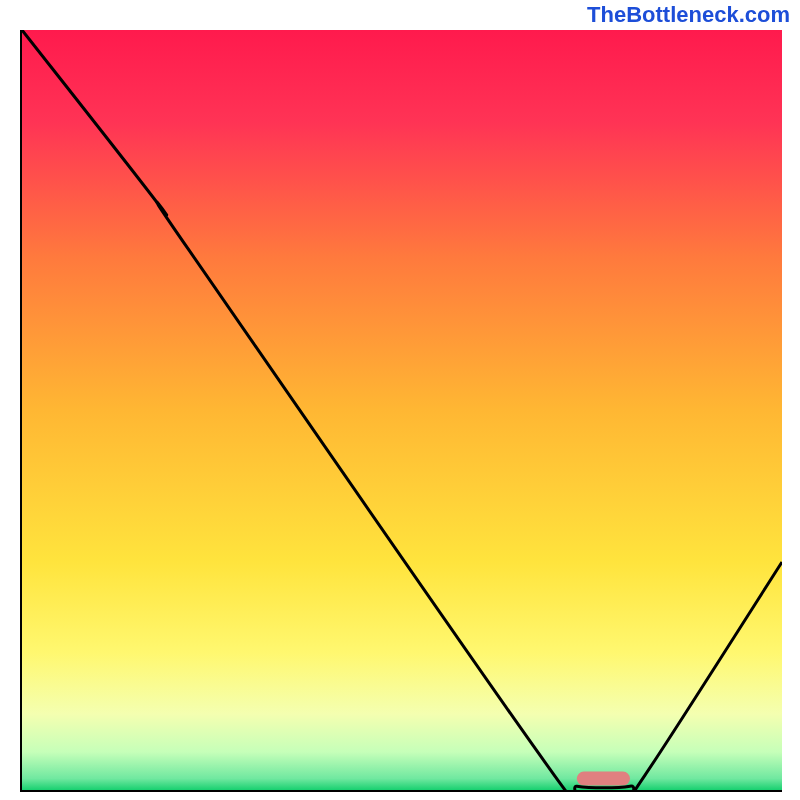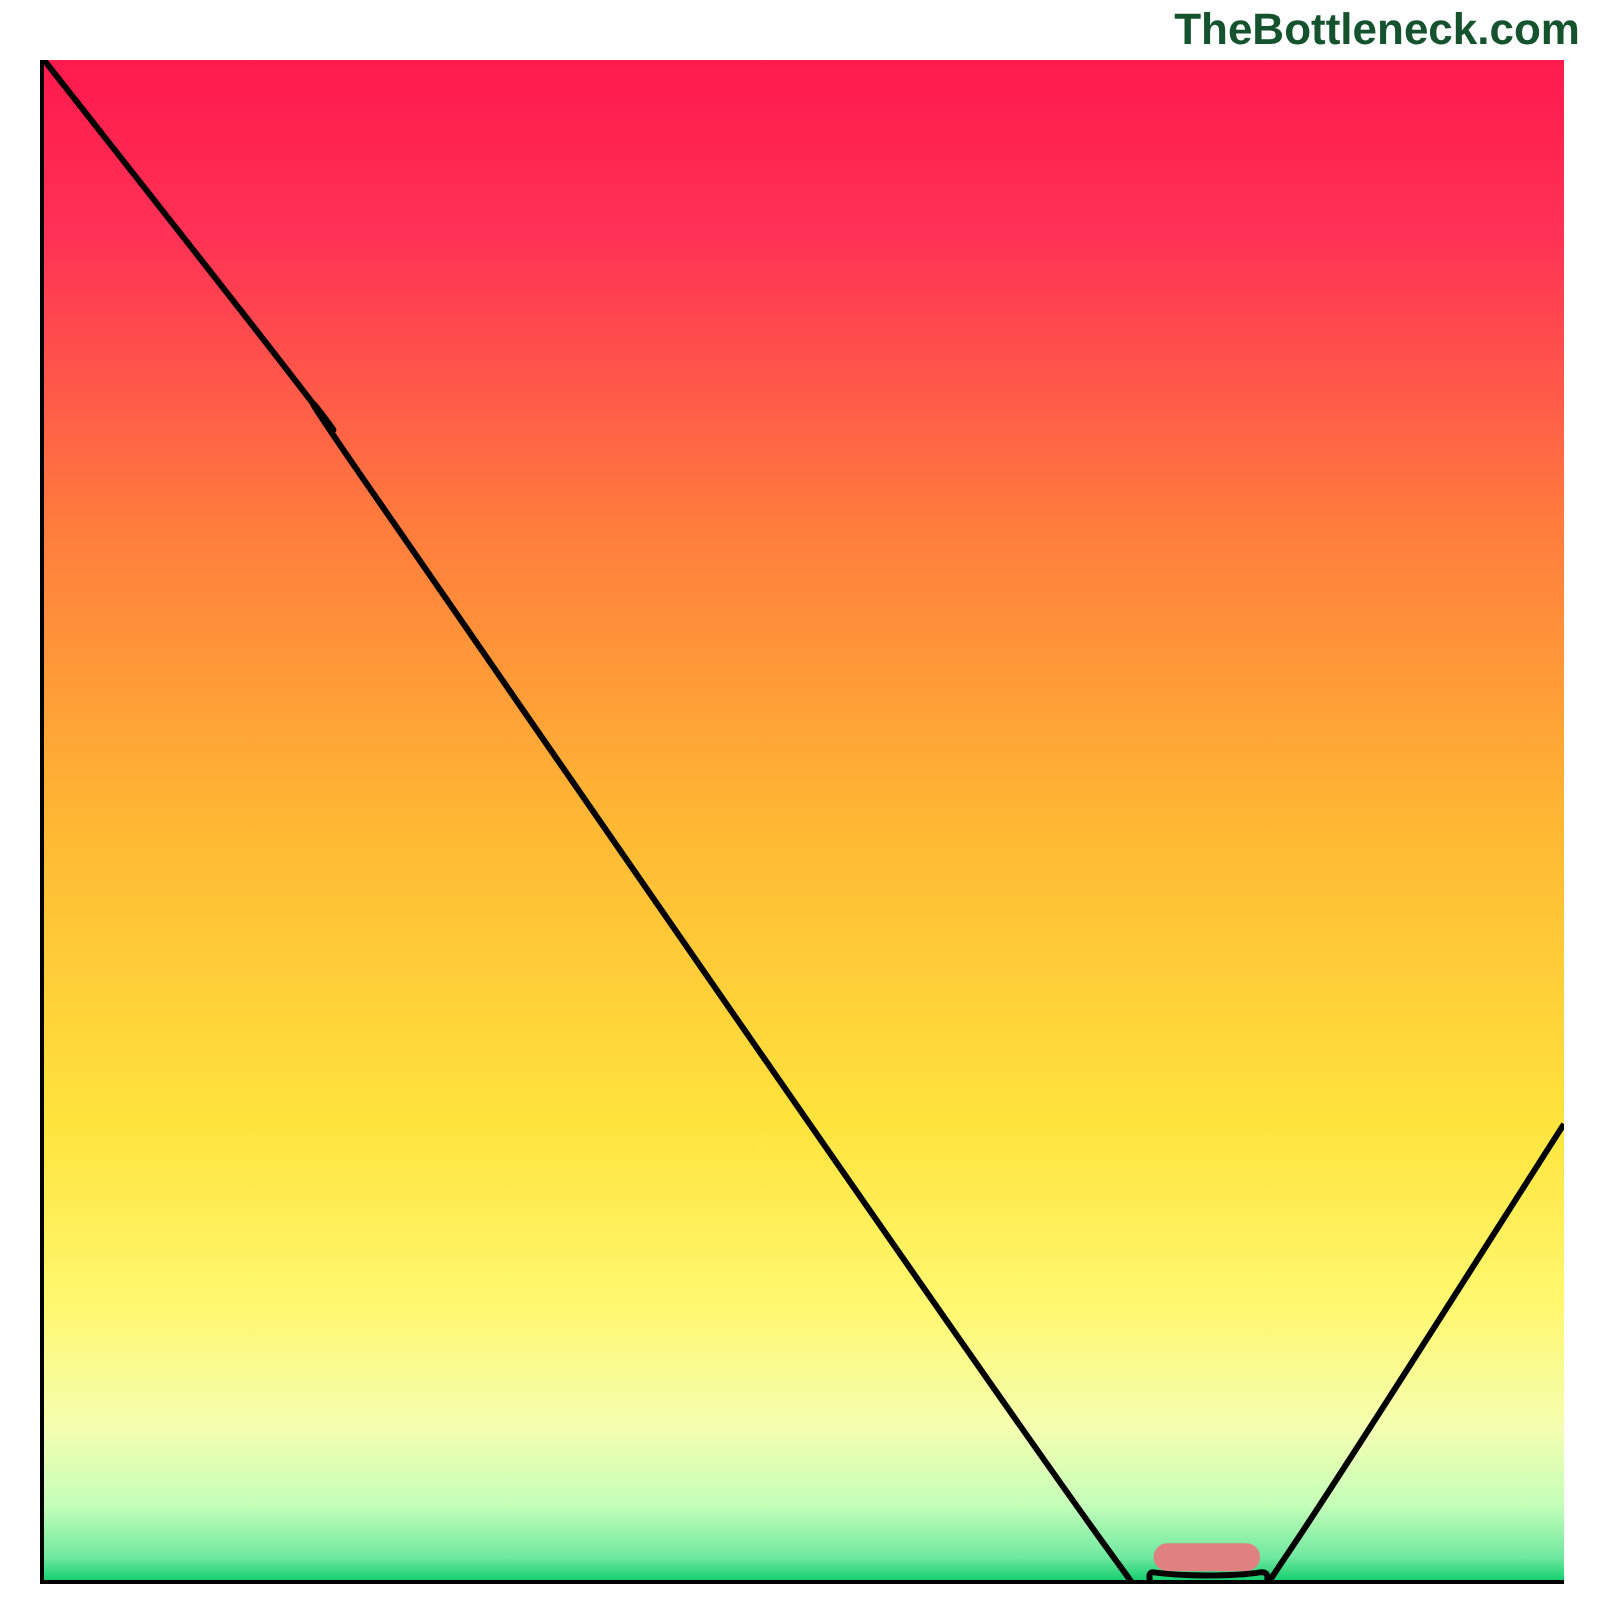--- a/index.html
+++ b/index.html
@@ -1,17 +1,17 @@
 <!DOCTYPE html>
 <html><head>
 <meta charset="utf-8">
 <style>
   body{margin:0;padding:0;width:800px;height:800px;background:#fff;font-family:Arial,sans-serif}
   .wrap{position:relative;width:800px;height:800px}
-  .watermark{position:absolute;top:2px;right:10px;font-size:22px;font-weight:bold;color:#14532d}
+  .watermark{position:absolute;top:2px;right:10px;font-size:22px;font-weight:bold;color:#1d4ed8}
   .plot{position:absolute;left:20px;top:30px;width:760px;height:760px;border-left:2px solid #000;border-bottom:2px solid #000}
   svg{position:absolute;left:0;top:0}
 </style>
 </head>
 <body>
 
 <div class="wrap">
   <div class="watermark">TheBottleneck.com</div>
   <div class="plot">
     <svg id="grad-svg" width="760" height="760">

